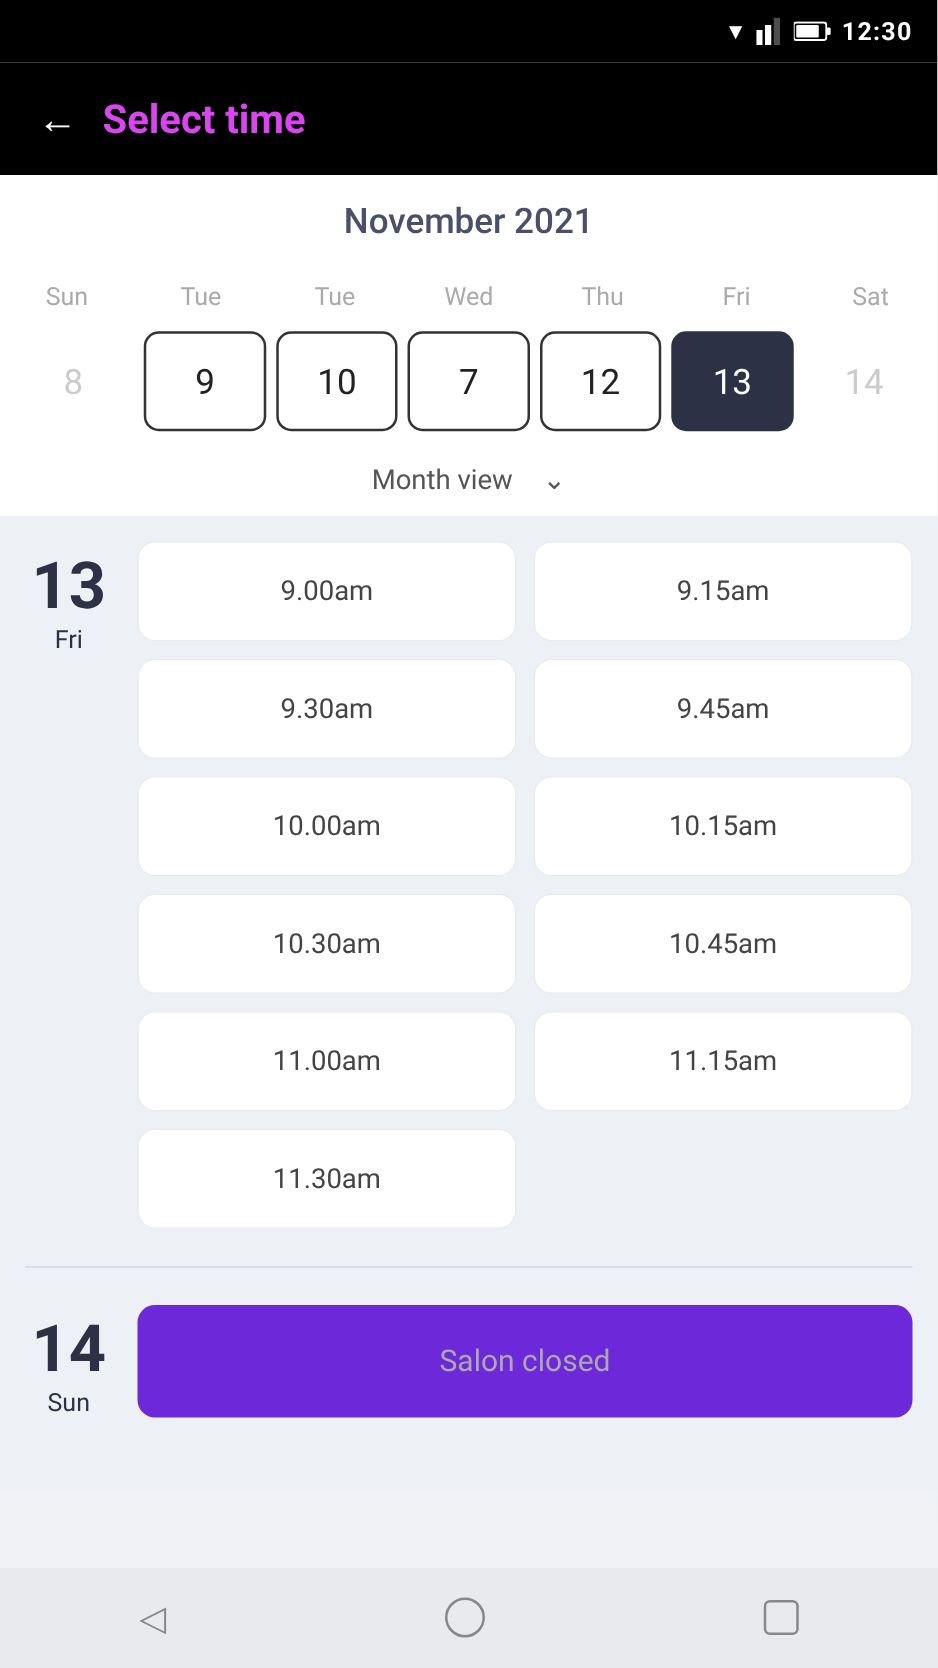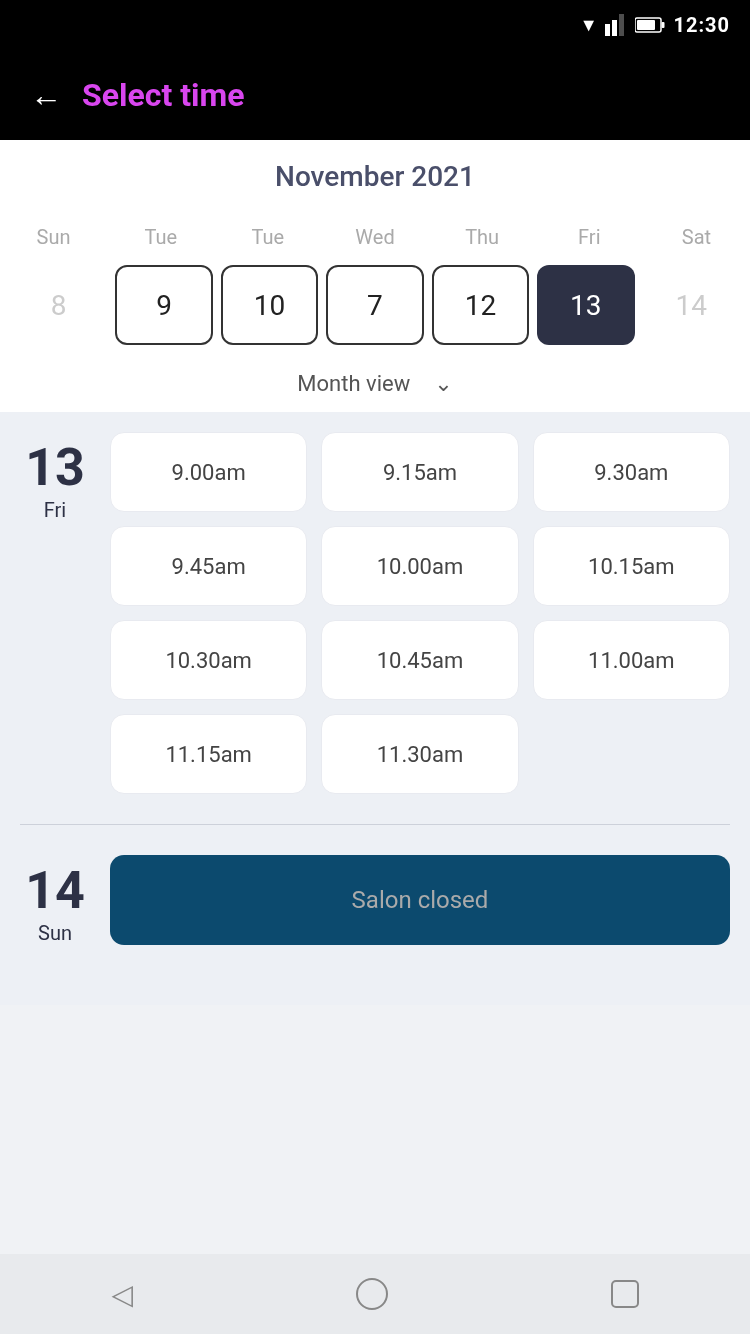--- a/index.html
+++ b/index.html
@@ -159,21 +159,21 @@
       line-height: 1;
     }
     .day-name {
       font-size: 20px;
       color: #2d3145;
       text-align: center;
       margin-top: 4px;
     }
     .time-slots-grid {
       display: grid;
-      grid-template-columns: repeat(3, 1fr);
+      grid-template-columns: repeat(2, 1fr);
       gap: 14px;
       flex: 1;
     }
     .time-slot {
       background: #fff;
       border-radius: 14px;
       height: 80px;
       display: flex;
       align-items: center;
       justify-content: center;
@@ -186,21 +186,21 @@
     .salon-closed-block {
       margin-bottom: 30px;
     }
     .salon-closed-inner {
       display: flex;
       align-items: flex-start;
       gap: 20px;
     }
     .salon-closed-banner {
       flex: 1;
-      background: #0c4a6e;
+      background: #6d28d9;
       border-radius: 14px;
       height: 90px;
       display: flex;
       align-items: center;
       justify-content: center;
     }
     .salon-closed-text {
       font-size: 24px;
       color: #aaa;
     }

